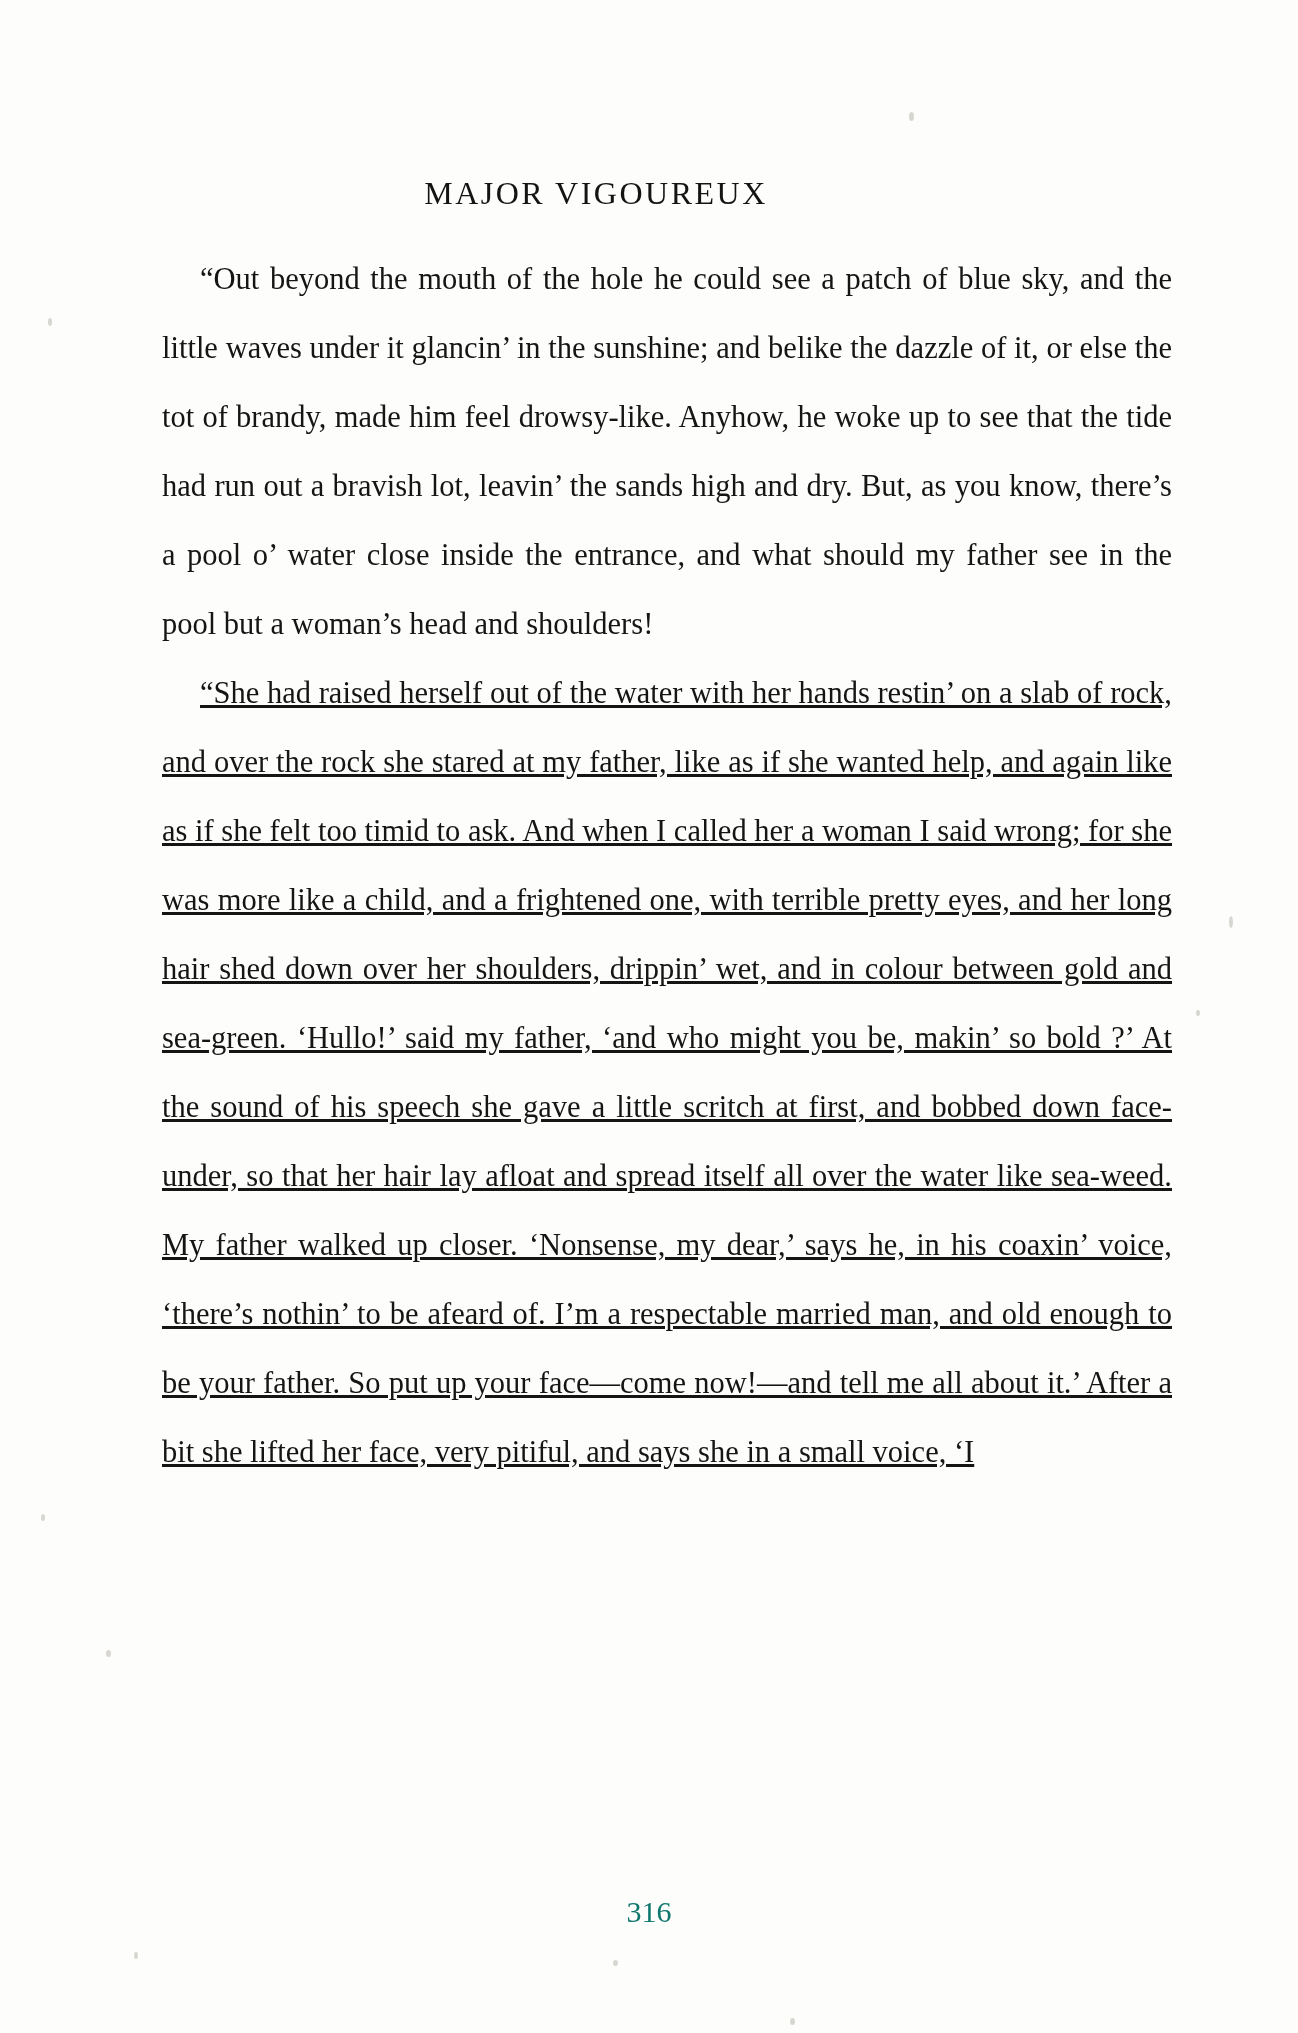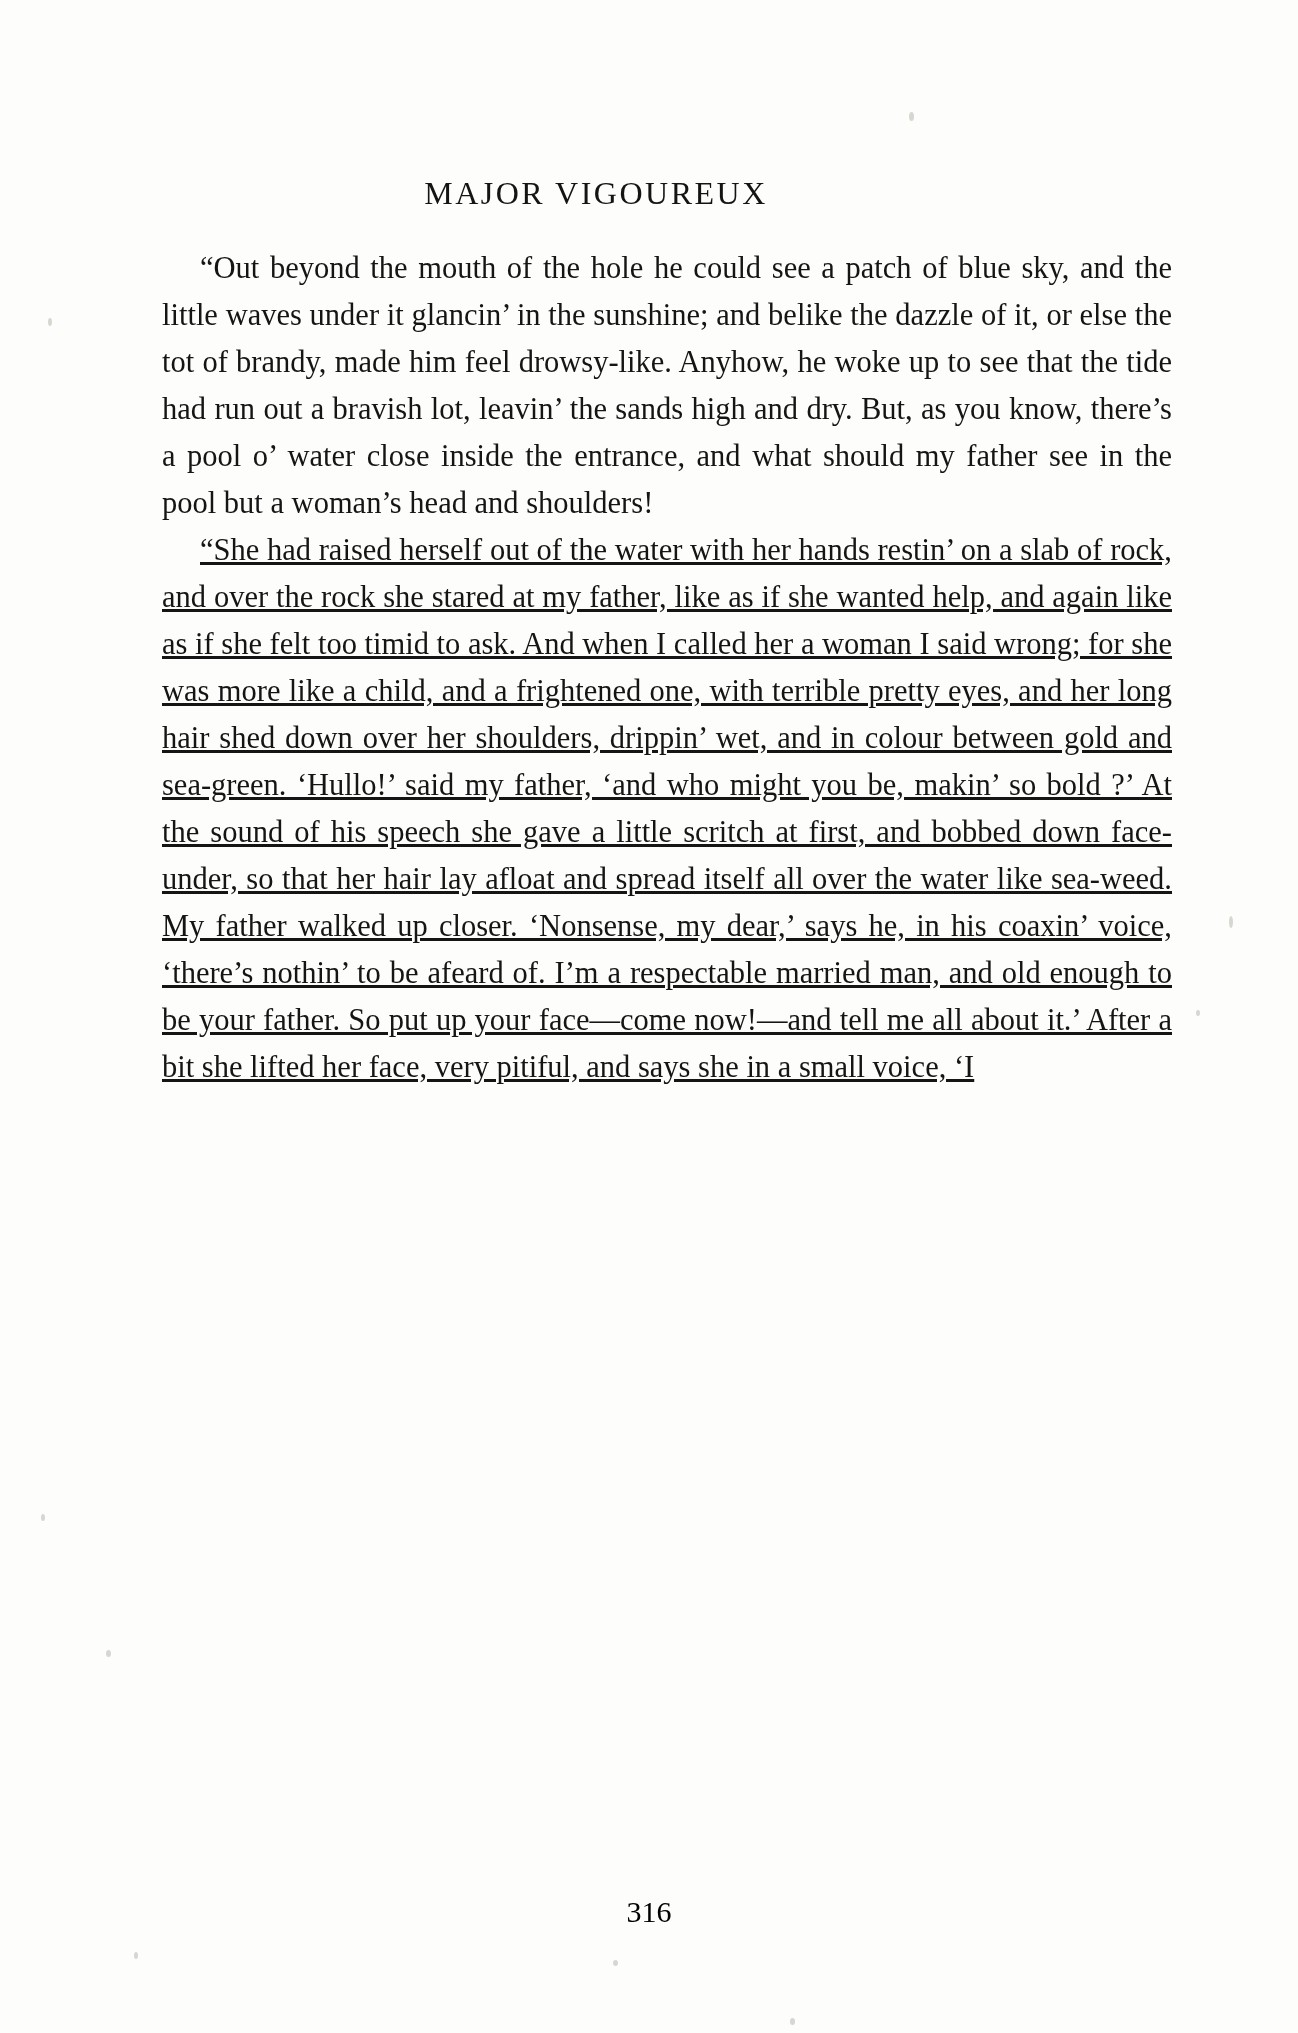--- a/index.html
+++ b/index.html
@@ -34,42 +34,42 @@
     font-family: "Liberation Serif", serif;
     color: #141414;
     margin-left: 12px;
   }
   .body-text {
     position: absolute;
     top: 245px;
     left: 162px;
     width: 1010px;
     font-size: 30.5px;
-    line-height: 47px;
+    line-height: 69px;
     text-align: justify;
     color: #151515;
   }
   .para {
     margin: 0;
     text-indent: 38px;
     text-align: justify;
     text-justify: inter-word;
   }
   .para:last-child {
     text-align: justify;
     text-decoration: underline;
   }
   .page-number {
     position: absolute;
     top: 1895px;
     left: 0;
     width: 1298px;
     text-align: center;
     font-size: 30px;
-    color: #000000;
+    color: #0f766e;
   }
   
   .speck {
     position: absolute;
     background: #b9b6ae;
     border-radius: 50%;
     opacity: 0.55;
   }
 </style>
 </head>

